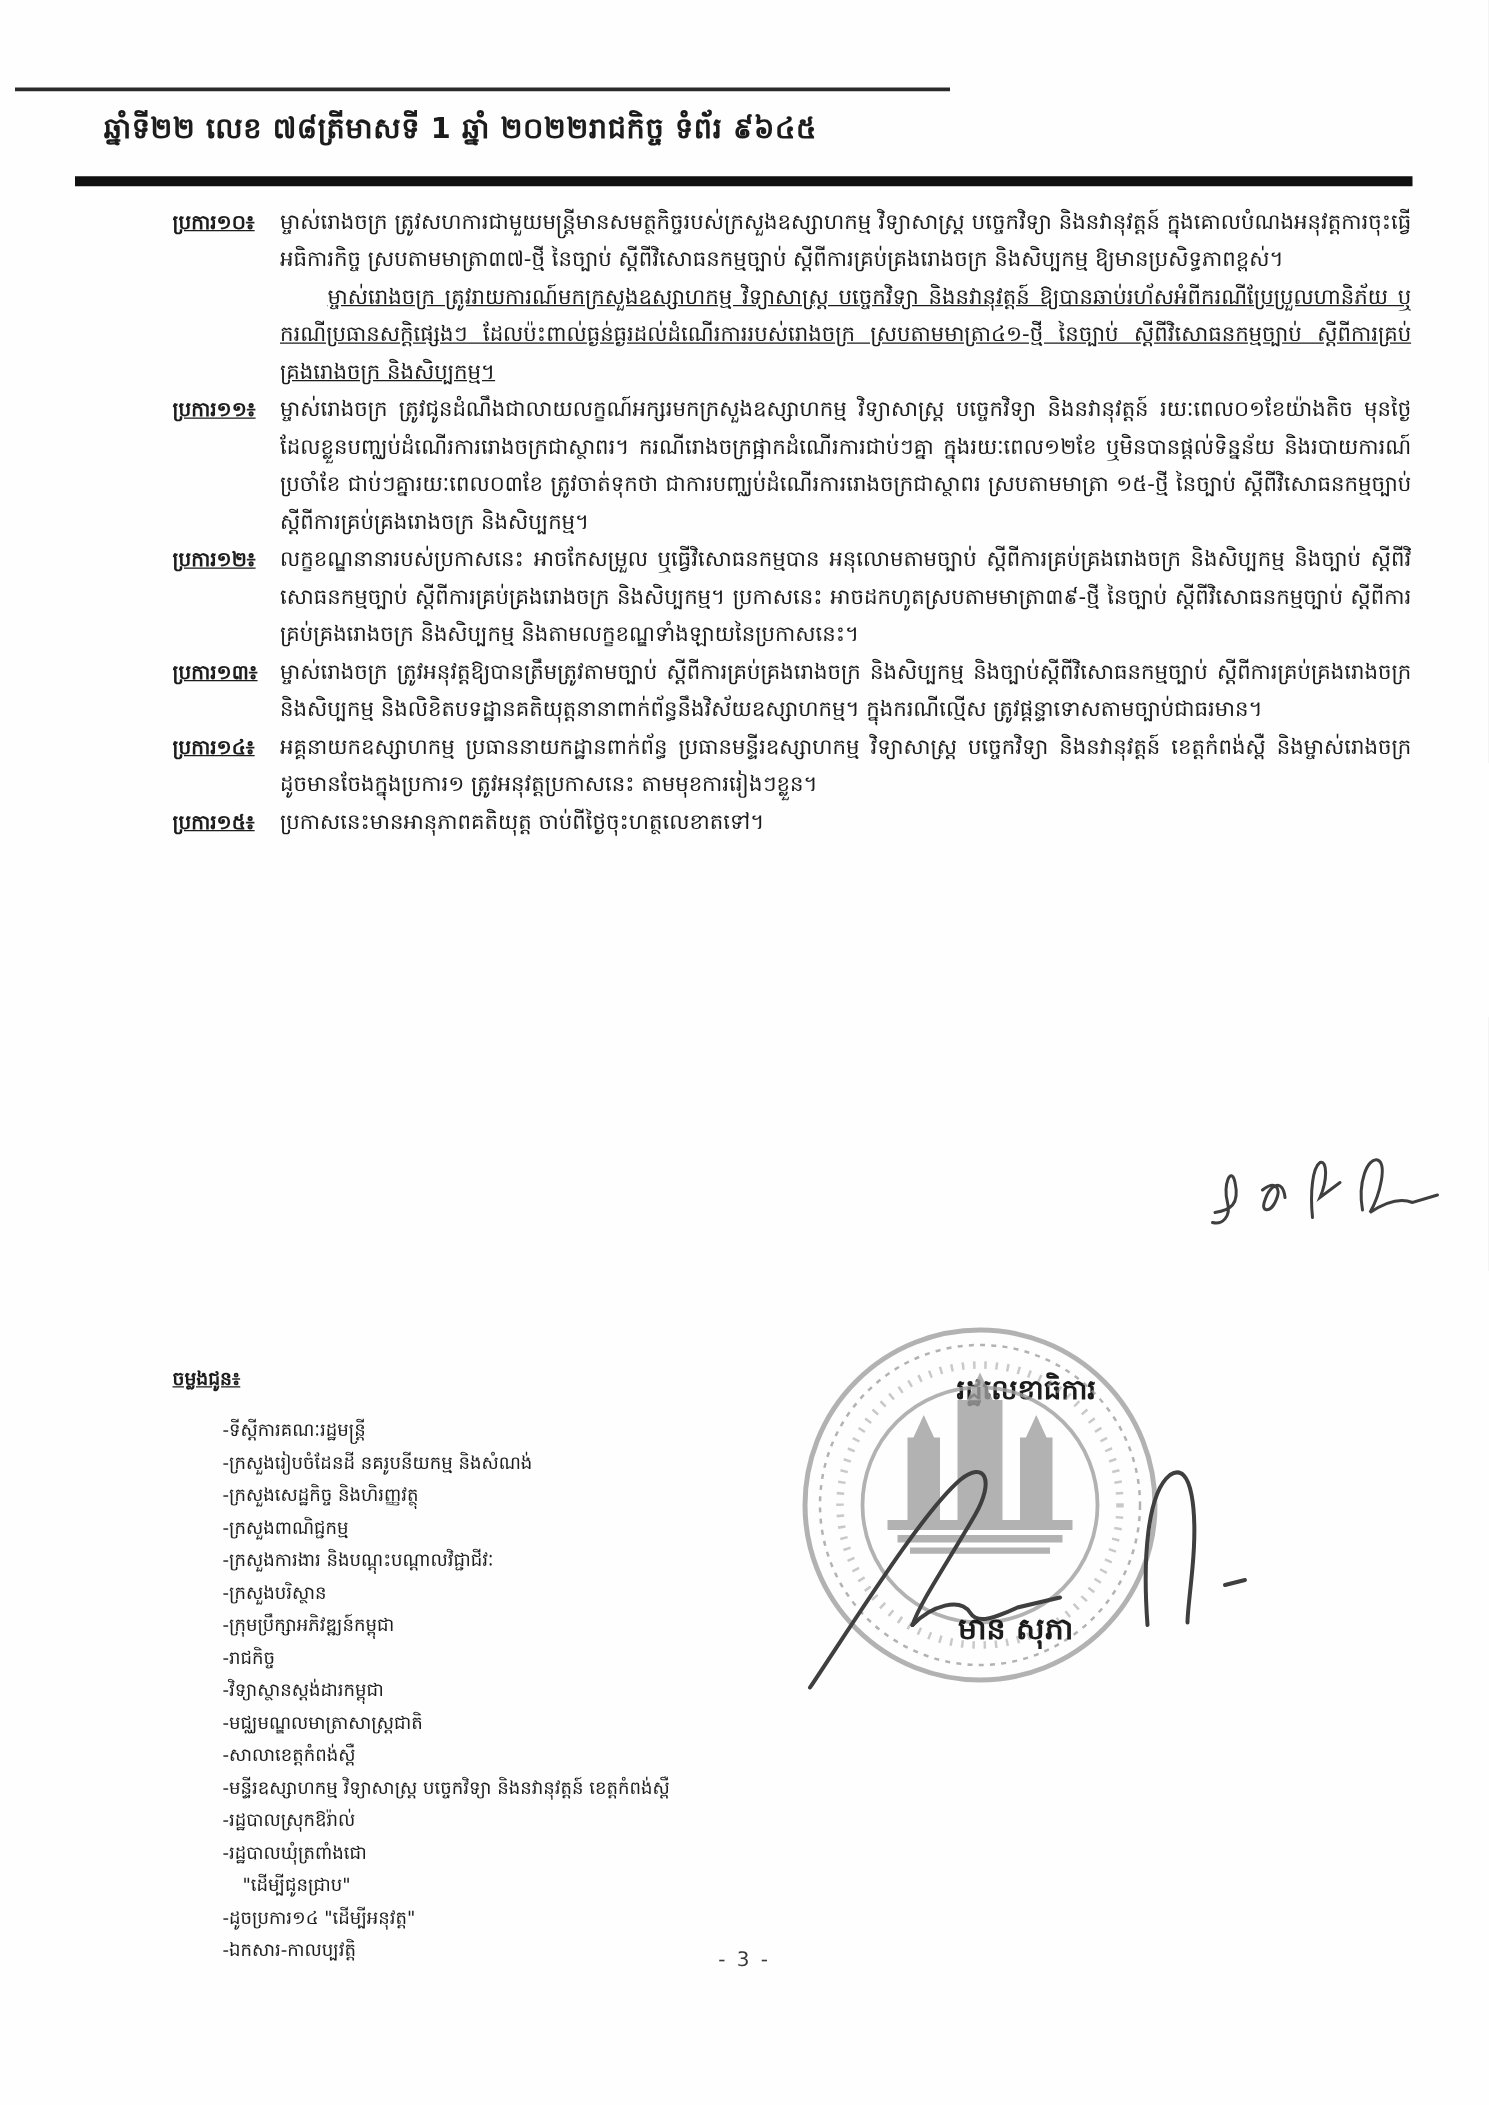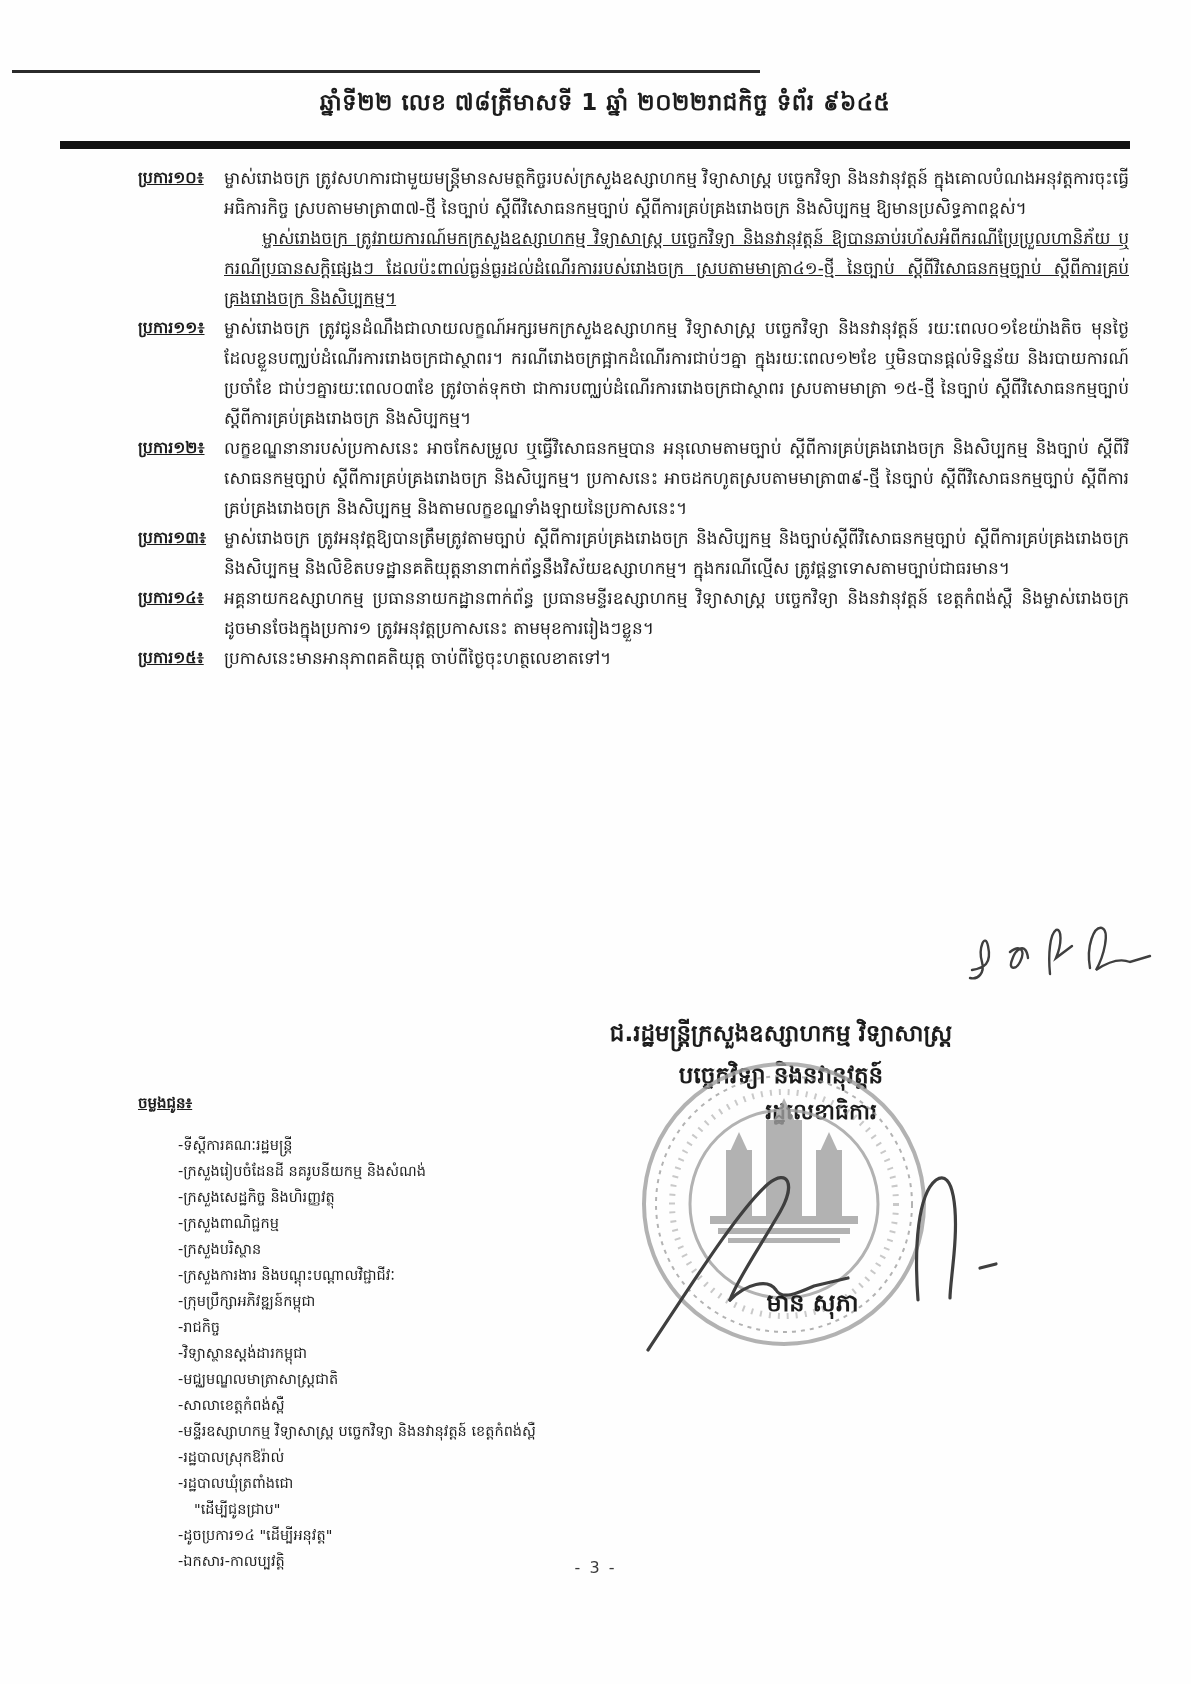--- a/index.html
+++ b/index.html
@@ -8,21 +8,21 @@
     width:1191px;height:1684px;
     margin:0 auto;
     background:#fefefe;
     color:#1c1c1c;
     font-family:"DejaVu Sans", sans-serif;
     overflow:hidden;
   }
   .top-scan-line{position:absolute;top:70px;left:12px;width:748px;height:3px;background:#2a2a2a;}
   .masthead{
     position:absolute;top:88px;left:83px;right:64px;
-    display:flex;justify-content:center;align-items:baseline;
+    display:flex;justify-content:flex-start;align-items:baseline;
     font-weight:bold;font-size:23px;letter-spacing:.5px;
   }
   .masthead-rule{position:absolute;top:141px;left:60px;width:1070px;height:8px;background:#101010;}
   .body-text{
     position:absolute;top:163px;left:138px;right:62px;height:852px;
     overflow:hidden;font-size:17px;line-height:30px;text-align:justify;
   }
   .article{display:grid;grid-template-columns:82px 1fr;column-gap:4px;}
   .article-label{font-weight:bold;text-decoration:underline;white-space:nowrap;font-size:16px;}
   .article-body{}
@@ -99,24 +99,20 @@
 
   <svg class="sig-initials-svg" viewBox="0 0 185 72">
     <g fill="none" stroke="#3f3f3f" stroke-width="2.4" stroke-linecap="round">
       <path d="M4,52 C16,50 24,46 20,28 C17,14 10,30 14,44 C17,55 10,62 2,60"></path>
       <path d="M42,34 C52,26 58,32 52,44 C48,52 40,52 44,42 C48,30 58,24 60,40"></path>
       <path d="M82,56 C80,36 82,16 88,12 C94,10 94,26 88,40 L104,28"></path>
       <path d="M122,50 C118,28 126,8 134,10 C142,13 136,38 128,52 C140,44 152,40 162,44 L182,38"></path>
     </g>
   </svg>
 
-  <div class="sig-block">
-    <div>ជ.រដ្ឋមន្ត្រីក្រសួងឧស្សាហកម្ម វិទ្យាសាស្ត្រ</div>
-    <div>បច្ចេកវិទ្យា និងនវានុវត្តន៍</div>
-  </div>
   <div class="sig-role">រដ្ឋលេខាធិការ</div>
 
   <svg class="seal-svg" viewBox="0 0 292 292">
     <g fill="none" stroke="#a0a0a0">
       <circle cx="146" cy="146" r="140" stroke-width="4"></circle>
       <circle cx="146" cy="146" r="128" stroke-width="2" stroke-dasharray="4 5"></circle>
       <circle cx="146" cy="146" r="94" stroke-width="3"></circle>
       <circle cx="146" cy="146" r="112" stroke-width="6" stroke-dasharray="2 7" opacity="0.7"></circle>
     </g>
     <g fill="#a0a0a0">
@@ -143,22 +139,22 @@
 
   <div class="sig-name">មាន សុភា</div>
 
   <div class="cc-block">
     <div class="cc-heading">ចម្លងជូន៖</div>
     <ul class="cc-list">
       <li>-ទីស្តីការគណៈរដ្ឋមន្ត្រី</li>
       <li>-ក្រសួងរៀបចំដែនដី នគរូបនីយកម្ម និងសំណង់</li>
       <li>-ក្រសួងសេដ្ឋកិច្ច និងហិរញ្ញវត្ថុ</li>
       <li>-ក្រសួងពាណិជ្ជកម្ម</li>
+      <li>-ក្រសួងការងារ និងបណ្តុះបណ្តាលវិជ្ជាជីវៈ</li>
       <li>-ក្រសួងបរិស្ថាន</li>
-      <li>-ក្រសួងការងារ និងបណ្តុះបណ្តាលវិជ្ជាជីវៈ</li>
       <li>-ក្រុមប្រឹក្សាអភិវឌ្ឍន៍កម្ពុជា</li>
       <li>-រាជកិច្ច</li>
       <li>-វិទ្យាស្ថានស្តង់ដារកម្ពុជា</li>
       <li>-មជ្ឈមណ្ឌលមាត្រាសាស្ត្រជាតិ</li>
       <li>-សាលាខេត្តកំពង់ស្ពឺ</li>
       <li>-មន្ទីរឧស្សាហកម្ម វិទ្យាសាស្ត្រ បច្ចេកវិទ្យា និងនវានុវត្តន៍ ខេត្តកំពង់ស្ពឺ</li>
       <li>-រដ្ឋបាលស្រុកឱរ៉ាល់</li>
       <li>-រដ្ឋបាលឃុំត្រពាំងជោ</li>
       <li>"ដើម្បីជូនជ្រាប"</li>
       <li>-ដូចប្រការ១៤ "ដើម្បីអនុវត្ត"</li>

